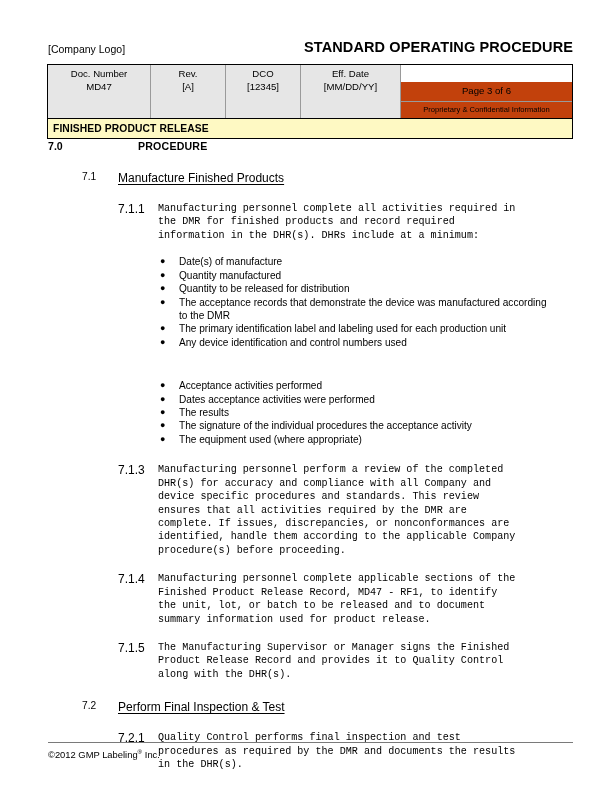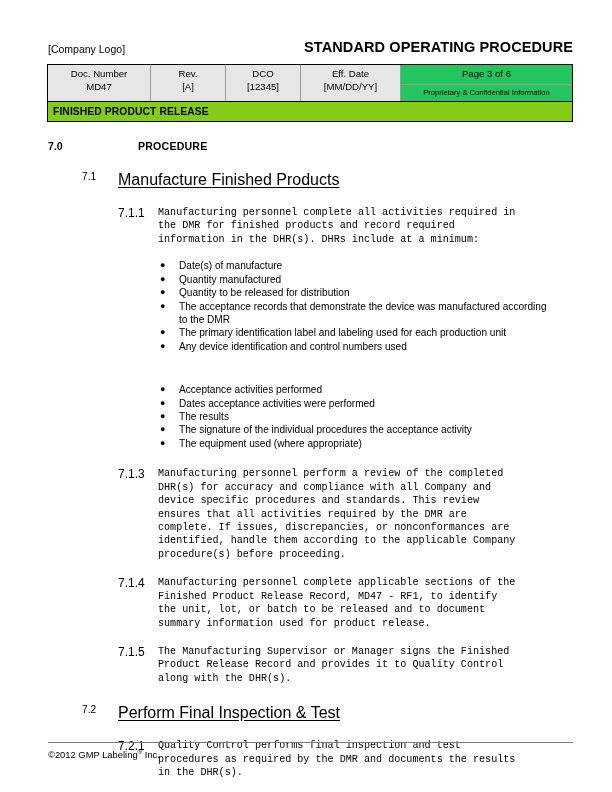--- a/index.html
+++ b/index.html
@@ -82,41 +82,42 @@
   .ht-c1 { width: 103px; }
   .ht-c2 { width: 75px; }
   .ht-c3 { width: 75px; }
   .ht-c4 { width: 100px; }
   .ht-c5 {
     flex: 1 1 auto;
     border-right: none;
     padding: 0;
     display: flex;
     flex-direction: column;
-    background: #22c55e;
+    background: #c2410c;
+    margin-top: 17px;
   }
   .ht-c5 .page-no {
     padding: 3px 2px 3px 2px;
     font-size: 9.6px;
     line-height: 1.35;
     text-align: center;
     border-bottom: 1px solid #9a9a9a;
   }
   .ht-c5 .proprietary {
     padding: 3px 4px 3px 4px;
     font-size: 7.6px;
     line-height: 1.3;
     text-align: center;
   }
   .ht-row.title-row {
     background: #ffffff;
   }
   .doc-title-cell {
     width: 100%;
-    background: #84cc16;
+    background: #fef9c3;
     font-size: 10.3px;
     font-weight: bold;
     padding: 4px 0 4px 5px;
     letter-spacing: 0.1px;
     box-sizing: border-box;
   }
 
   
   .body-area {
     position: absolute;
@@ -146,21 +147,21 @@
   .sec-l2 {
     display: flex;
     padding: 0 0 0 82px;
   }
   .sec-l2 .num {
     width: 36px;
     flex: 0 0 36px;
     font-size: 10.2px;
   }
   .sec-l2 .txt {
-    font-size: 16px;
+    font-size: 12px;
     text-decoration: underline;
     text-underline-offset: 2px;
   }
 
   .sec-l3 {
     display: flex;
     padding: 0 92px 0 118px;
   }
   .sec-l3 .num {
     width: 40px;

